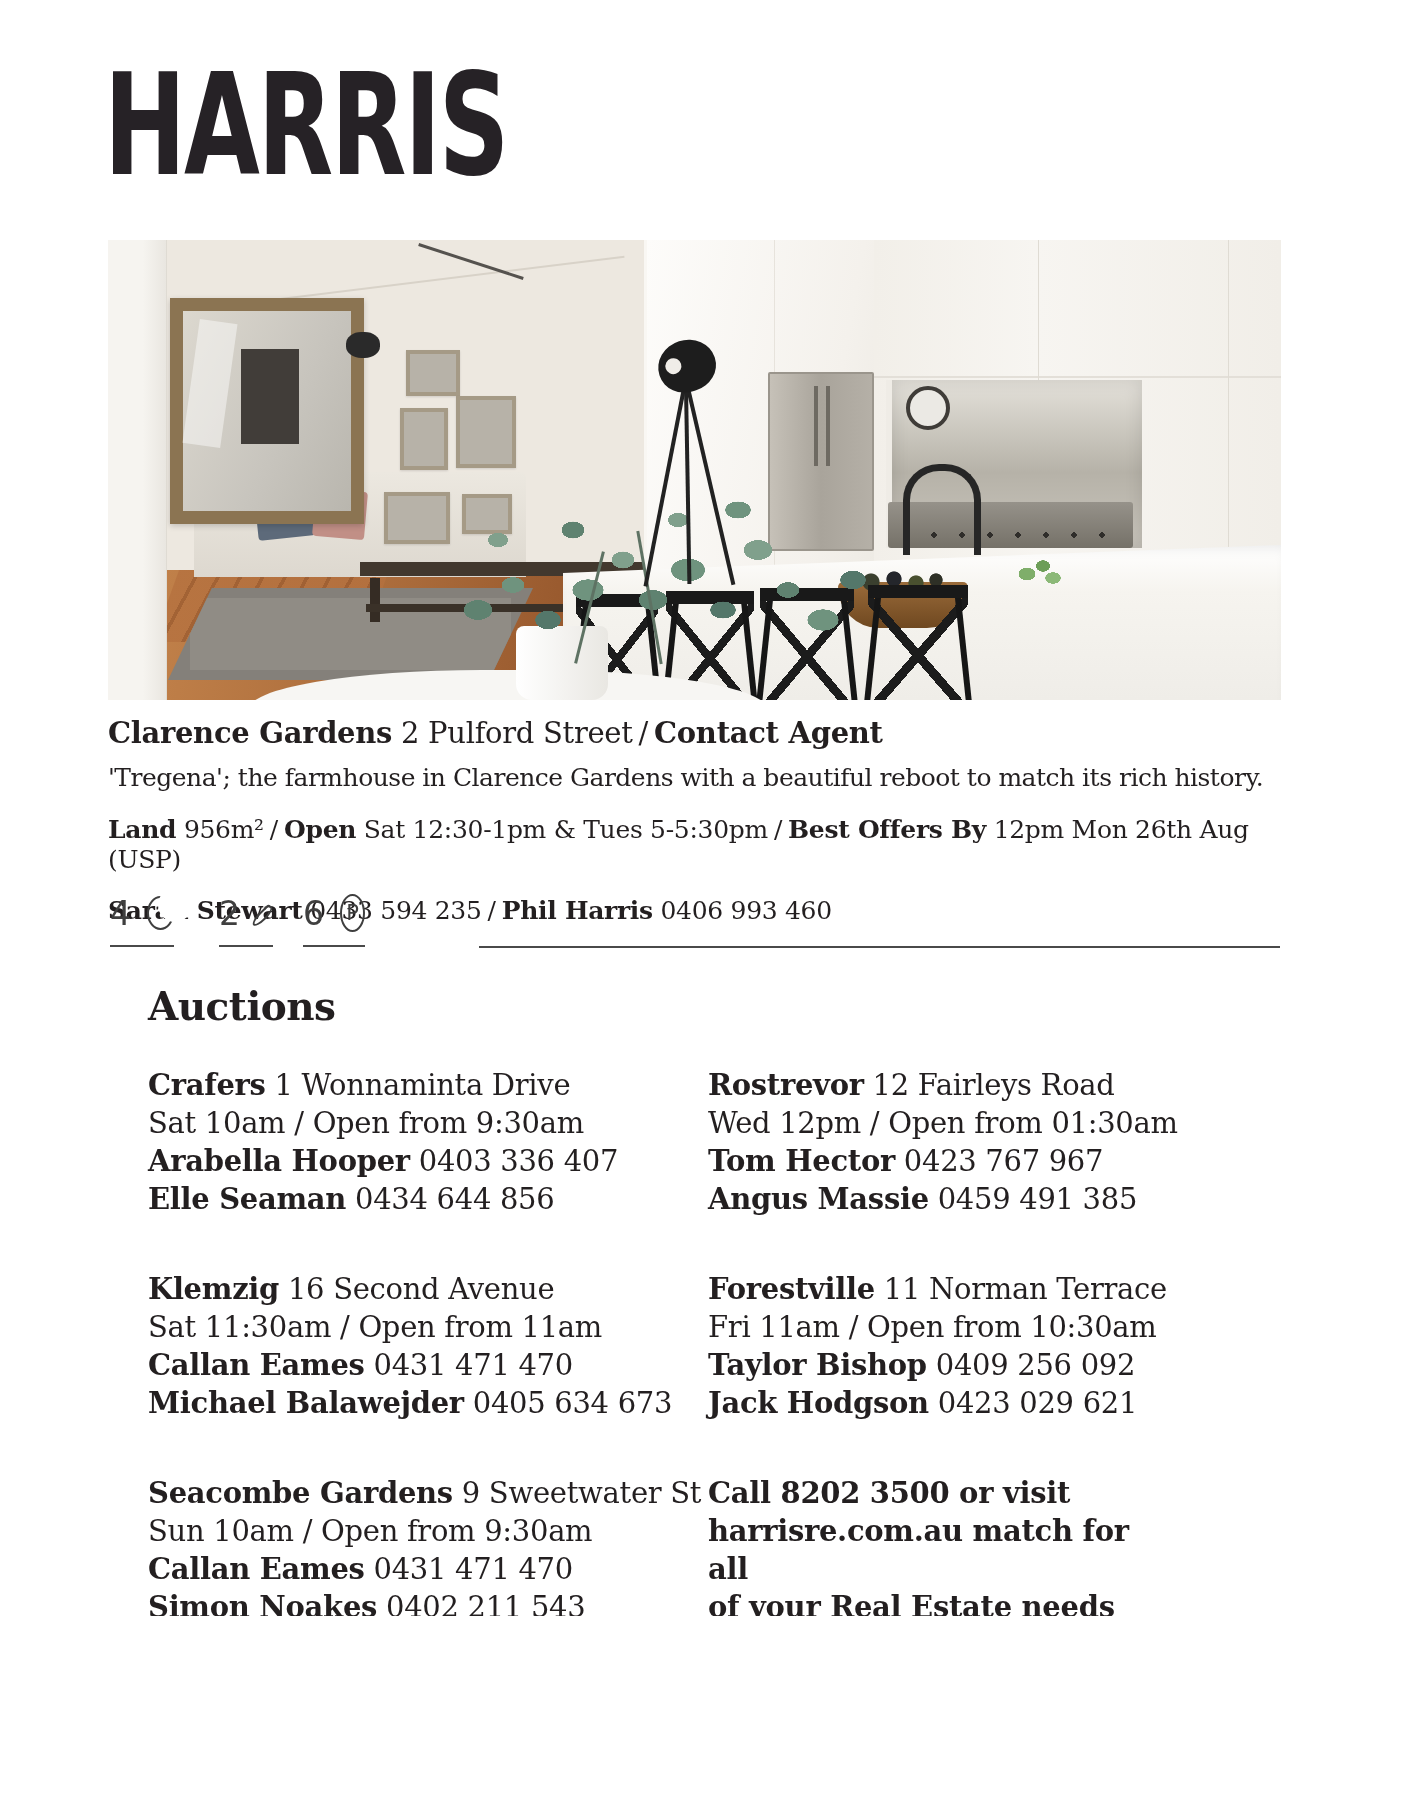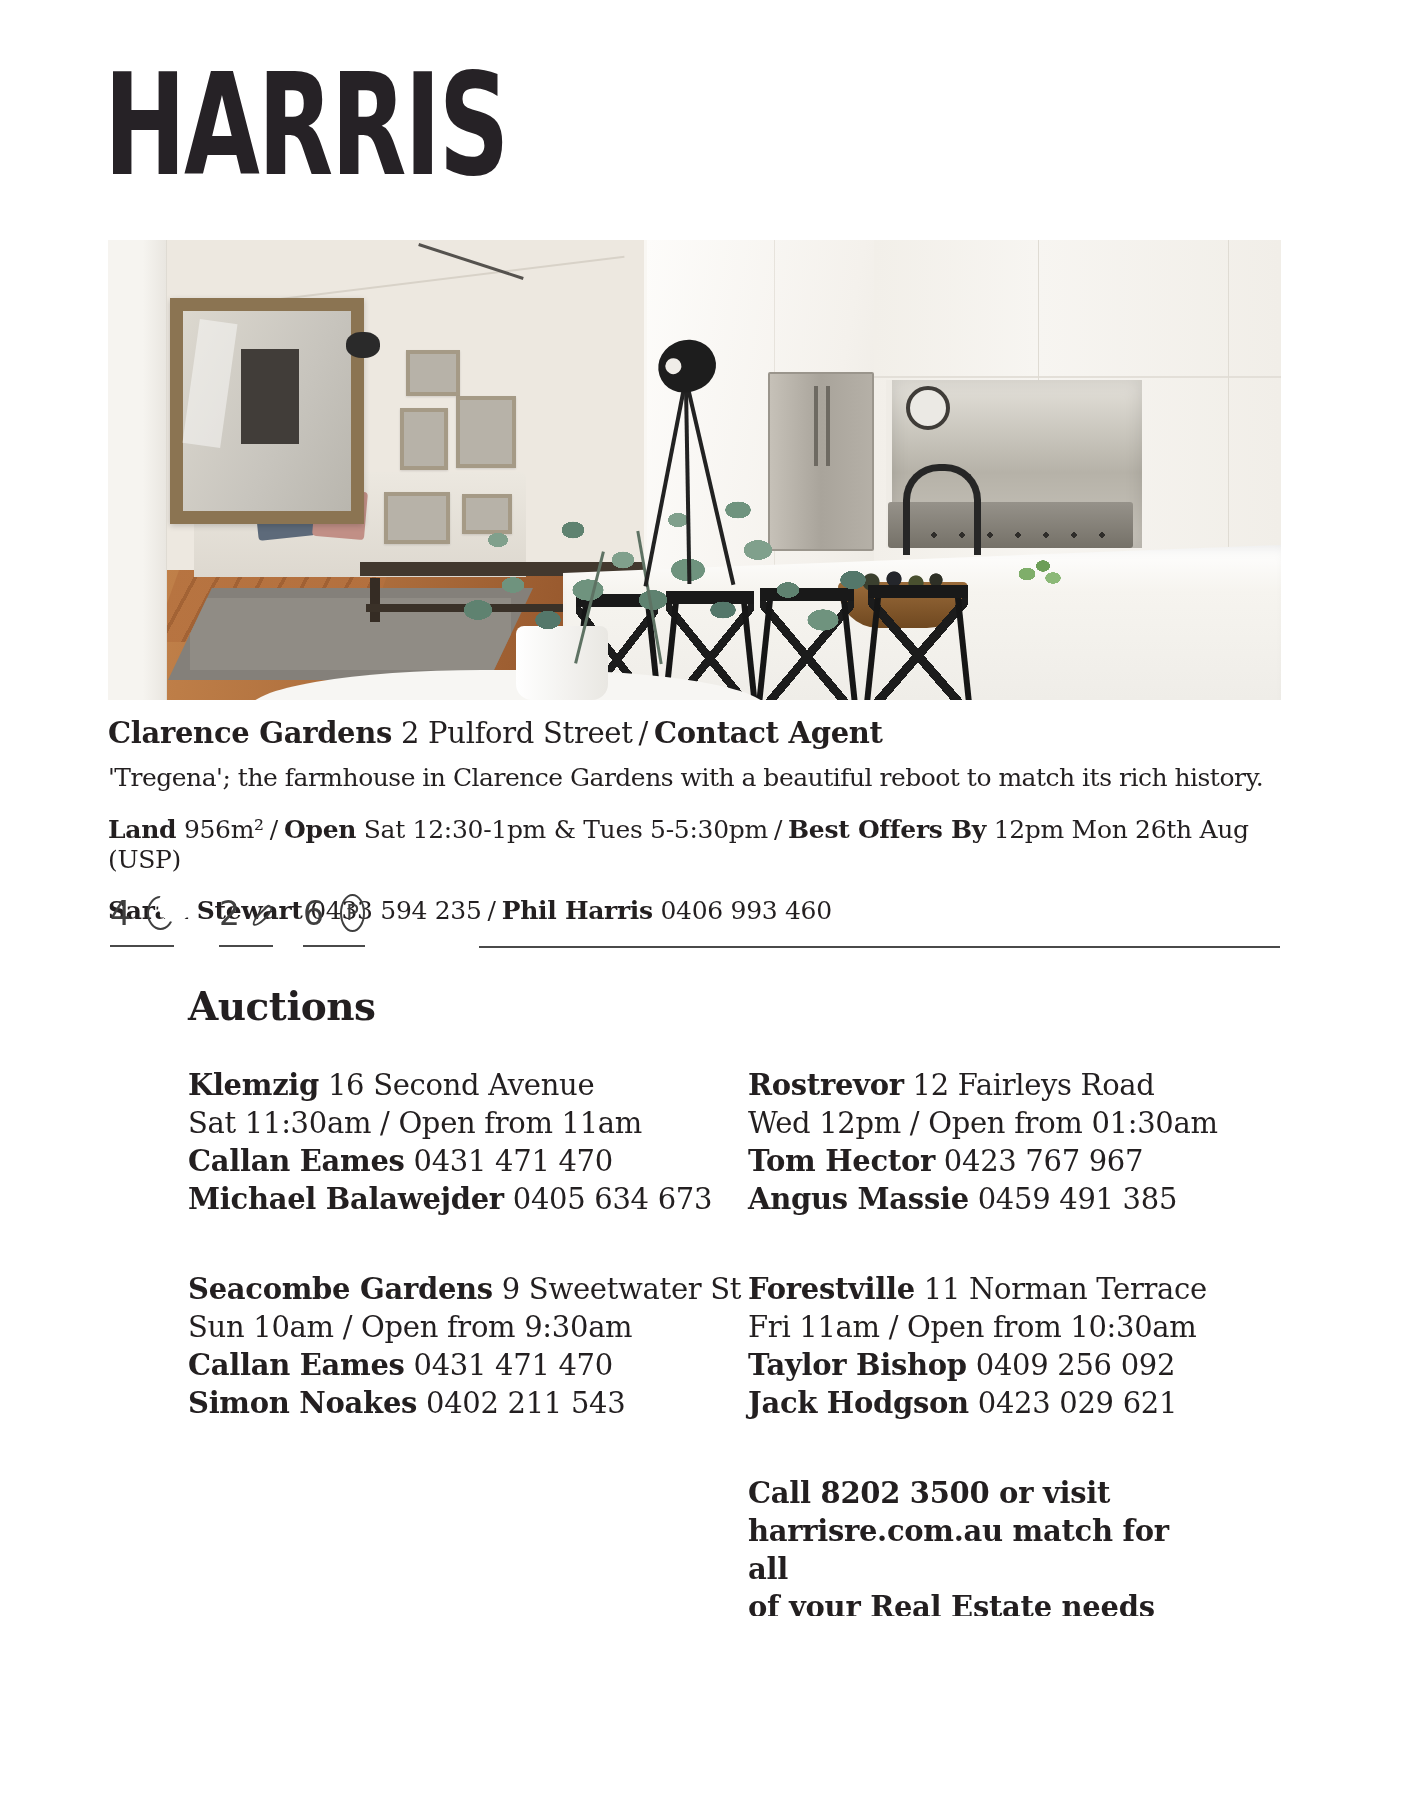--- a/index.html
+++ b/index.html
@@ -134,21 +134,21 @@
   .feature.cars .f-underline{width:62px;}
   .moon{position:relative;width:34px;height:34px;}
   .moon::before{content:"";position:absolute;inset:0;border:2.5px solid #3f3f3f;border-radius:50%;}
   .moon::after{content:"";position:absolute;left:11px;top:-8px;width:34px;height:34px;background:#fff;border-radius:50%;}
   .drop{width:22px;height:22px;border:2.5px solid #3f3f3f;border-radius:3px 50% 50% 50%;transform:rotate(45deg);margin:6px 6px 0 2px;}
   .pcirc{width:34px;height:34px;border:2.5px solid #3f3f3f;border-radius:50%;display:flex;align-items:center;justify-content:center;
          font-size:21px;font-weight:500;line-height:1;}
   .long-rule{position:absolute;left:479px;top:946px;width:801px;border-top:2px solid #4a4a4a;}
 
   
-  .auctions{position:absolute;left:148px;top:986px;width:1150px;letter-spacing:-0.3px;margin-left:40px;}
+  .auctions{position:absolute;left:148px;top:986px;width:1150px;letter-spacing:-0.3px;}
   .auctions h2{font-size:39px;line-height:40px;font-weight:bold;margin:0 0 40px 0;letter-spacing:-0.5px;}
   .cols{display:flex;}
   .col{width:560px;}
   .entry{font-size:29px;line-height:38px;margin-bottom:52px;}
   .cta{font-size:29px;line-height:38px;font-weight:bold;width:470px;}
 
   
   .footer{position:absolute;left:0;top:1689px;width:1406px;height:131px;background:#f291b3;}
   .rla-row{position:absolute;left:108px;top:14px;display:flex;gap:36px;
            font-family:"DejaVu Sans", sans-serif;font-size:28px;color:#7f1d1d;letter-spacing:1px;}
@@ -233,20 +233,26 @@
     </div>
   </div>
   <div class="long-rule"></div>
 
   <div class="auctions">
     <h2>Auctions</h2>
     <div class="cols">
 
       <div class="col">
         <div class="entry">
+          <div><span class="b">Crafers</span> <span>1 Wonnaminta Drive</span></div>
+          <div>Sat 10am / Open from 9:30am</div>
+          <div><span class="b">Arabella Hooper</span> <span>0403 336 407</span></div>
+          <div><span class="b">Elle Seaman</span> <span>0434 644 856</span></div>
+        </div>
+        <div class="entry">
           <div><span class="b">Klemzig</span> <span>16 Second Avenue</span></div>
           <div>Sat 11:30am / Open from 11am</div>
           <div><span class="b">Callan Eames</span> <span>0431 471 470</span></div>
           <div><span class="b">Michael Balawejder</span> <span>0405 634 673</span></div>
         </div>
         <div class="entry">
           <div><span class="b">Seacombe Gardens</span> <span>9 Sweetwater St</span></div>
           <div>Sun 10am / Open from 9:30am</div>
           <div><span class="b">Callan Eames</span> <span>0431 471 470</span></div>
           <div><span class="b">Simon Noakes</span> <span>0402 211 543</span></div>

